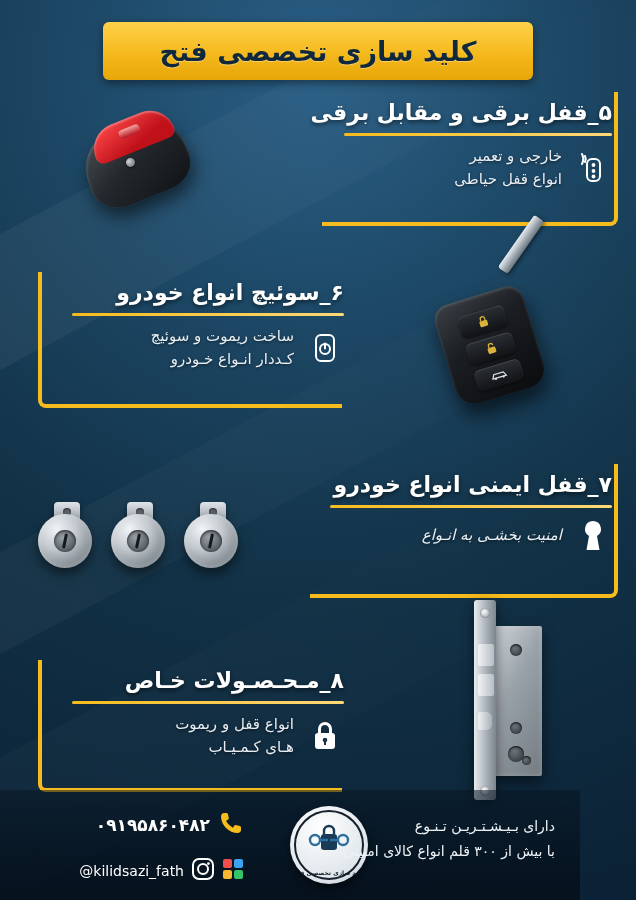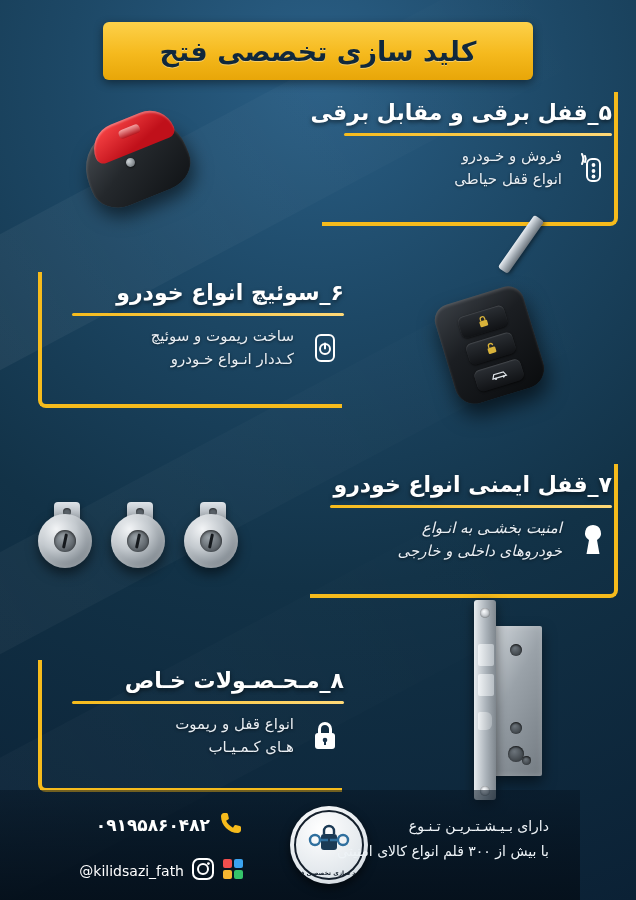--- a/index.html
+++ b/index.html
@@ -199,21 +199,21 @@
     position:absolute;right:calc(636px - 300px);top:20px;
     display:flex;align-items:center;gap:8px;
   }
   .phone-num{color:#ffffff;font-size:17px;font-weight:bold;letter-spacing:1px;}
   .social-row{
     position:absolute;right:calc(636px - 300px);top:52px;
     display:flex;align-items:center;gap:8px;margin-top:16px;
   }
   .handle{color:#ffffff;font-size:14px;direction:ltr;}
   .slogan{
-    position:absolute;right:31px;top:24px;width:270px;
+    position:absolute;right:25px;top:24px;width:270px;
     color:#eef3f7;font-size:14px;line-height:1.75;text-align:right;
   }
   .badge{
     position:absolute;left:290px;top:16px;
     width:78px;height:78px;border-radius:50%;
     background:radial-gradient(circle at 40% 30%,#ffffff,#dfe5ea 70%,#b9c1c8);
     box-shadow:0 4px 10px rgba(0,0,0,.6);
     display:flex;align-items:center;justify-content:center;flex-direction:column;
     overflow:hidden;
   }
@@ -247,21 +247,21 @@
         <svg width="34" height="34" viewBox="0 0 34 34">
           <rect x="11" y="8" width="13" height="22" rx="5" fill="none" stroke="#ffffff" stroke-width="2"></rect>
           <circle cx="17.5" cy="14" r="1.9" fill="#ffffff"></circle>
           <circle cx="17.5" cy="20" r="1.9" fill="#ffffff"></circle>
           <circle cx="17.5" cy="25.5" r="1.9" fill="#ffffff"></circle>
           <path d="M9 11 A7 7 0 0 0 9 5" fill="none" stroke="#ffffff" stroke-width="2" stroke-linecap="round"></path>
           <path d="M6 13 A11 11 0 0 0 6 3" fill="none" stroke="#ffffff" stroke-width="2" stroke-linecap="round"></path>
         </svg>
       </div>
       <div class="desc" style="text-align:right;flex:1;">
-        <div>فروش و خـودرو</div>
+        <div>خارجی و تعمیر</div>
         <div>انواع قفل حیاطی</div>
       </div>
     </div>
   </div>
 
   <div class="bracket" style="right:18px;top:92px;width:292px;height:130px;border-right-width:4px;border-bottom-width:4px;border-radius:0 0 8px 0;"></div>
 
   <div class="art remote" style="left:78px;top:108px;">
     <div class="shell"></div>
     <div class="redtop"></div>
@@ -318,21 +318,20 @@
     <div class="sec-title">۷_قفل ایمنی انواع خودرو</div>
     <div class="divider" style="width:282px;"></div>
     <div class="body-row">
       <div class="icon-box">
         <svg width="26" height="36" viewBox="0 0 26 36">
           <path d="M13 3a8 8 0 0 0-4 14.9L6.5 32h13L17 17.9A8 8 0 0 0 13 3z" fill="#ffffff"></path>
         </svg>
       </div>
       <div class="desc" style="flex:1;font-style:italic;">
         <div>امنیت بخشـی به انـواع</div>
-        <div>خودروهای داخلی و خارجی</div>
       </div>
     </div>
   </div>
 
   <div class="bracket" style="right:18px;top:464px;width:304px;height:130px;border-right-width:4px;border-bottom-width:4px;border-radius:0 0 8px 0;"></div>
 
   <div class="art cyls" style="left:24px;top:500px;">
     <div class="tab" style="left:30px;"><span></span></div>
     <div class="tab" style="left:103px;"><span></span></div>
     <div class="tab" style="left:176px;"><span></span></div>

